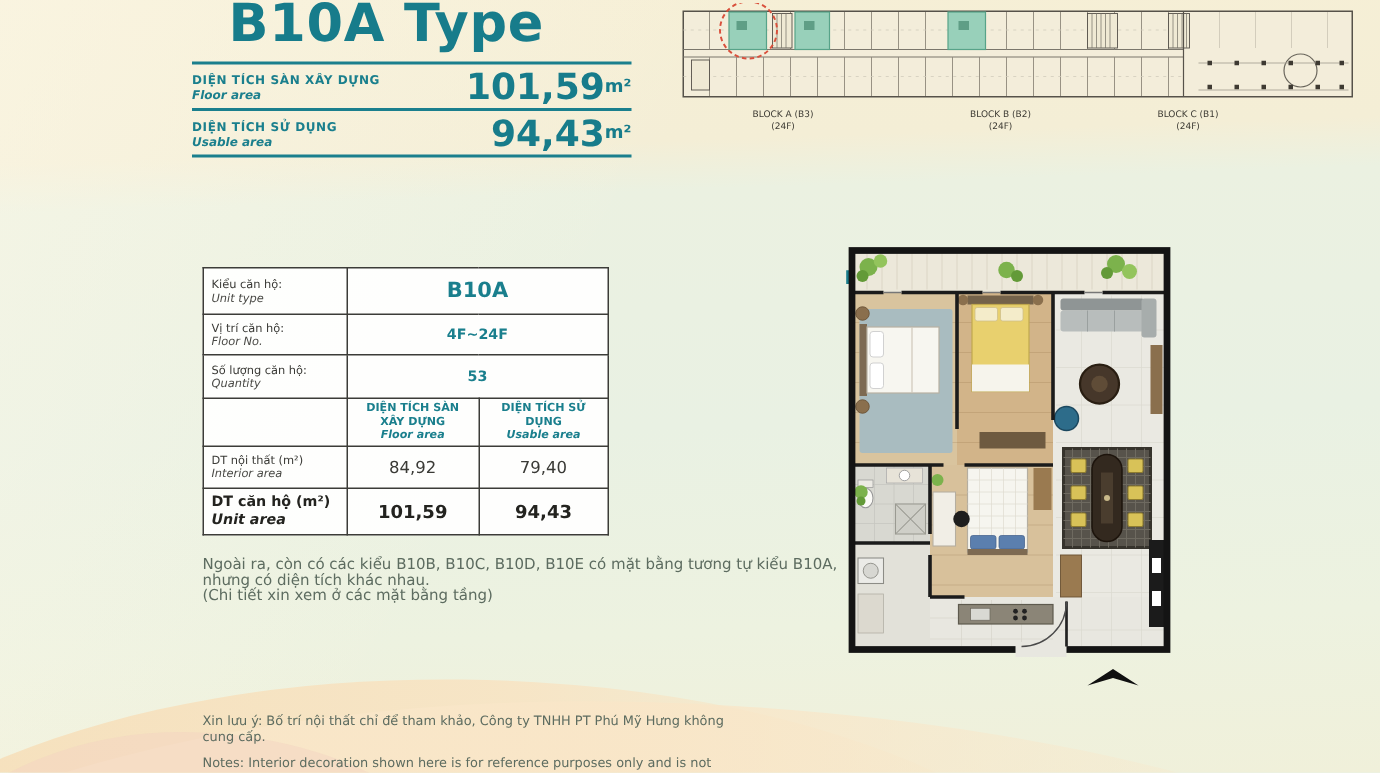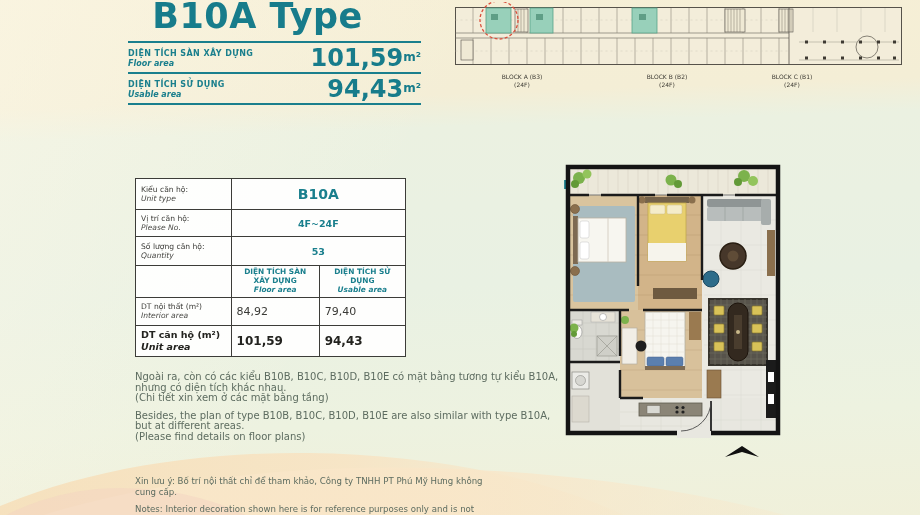--- a/index.html
+++ b/index.html
@@ -48,21 +48,21 @@
     background:rgba(255,255,255,.93);}
   .unit-table td,.unit-table th{border:1px solid #3c3c38;padding:2px 5px;vertical-align:middle;}
   .unit-table .lbl{width:98px;line-height:1.25;margin-top:16px;}
   .lbl .vi{display:block;font-size:7.6px;color:#3a3a36;}
   .lbl .en{display:block;font-size:7.6px;font-style:italic;color:#4a4a46;}
   .val{width:170px;text-align:center;color:#1a7f8d;font-weight:700;font-size:9.5px;}
   .val.big{font-size:14px;}
   .hdr th{text-align:center;line-height:1.2;font-weight:400;}
   .hdr .vi{display:block;font-size:7.4px;font-weight:700;color:#1a7f8d;}
   .hdr .en{display:block;font-size:7.4px;font-style:italic;font-weight:700;color:#1a7f8d;}
-  .num{font-size:11px;color:#3a3a36;width:85px;margin-left:42px;}
+  .num{text-align:center;font-size:11px;color:#3a3a36;width:85px;margin-left:42px;}
   .total .num{font-weight:700;font-size:12px;color:#23231f;}
   .total .vi{font-weight:700;font-size:9.5px;color:#23231f;}
   .total .en{font-weight:700;font-size:9.5px;color:#23231f;}
   .r-info1 td{height:26px;} .r-info2 td{height:22px;} .r-info3 td{height:24px;}
   .r-area td{height:23px;} .total td{height:26px;}
 
   
   .notes-1{left:135px;top:372px;width:360px;color:#5d6c60;font-size:10px;}
   .notes-2{left:135px;top:476px;width:360px;color:#5d6c60;font-size:8.6px;}
   .notes-1 p,.notes-2 p{margin:0;white-space:pre;line-height:10.6px;}
@@ -164,21 +164,21 @@
       <tr class="r-info1">
     <td class="lbl">
       <span class="vi">Kiểu căn hộ:</span>
       <span class="en">Unit type</span>
     </td>
     <td class="val big" colspan="2">B10A</td>
   </tr>
   <tr class="r-info2">
     <td class="lbl">
       <span class="vi">Vị trí căn hộ:</span>
-      <span class="en">Please No.</span>
+      <span class="en">Floor No.</span>
     </td>
     <td class="val" colspan="2">4F~24F</td>
   </tr>
   <tr class="r-info3">
     <td class="lbl">
       <span class="vi">Số lượng căn hộ:</span>
       <span class="en">Quantity</span>
     </td>
     <td class="val" colspan="2">53</td>
   </tr>
@@ -209,23 +209,20 @@
     <td class="num">101,59</td>
     <td class="num">94,43</td>
   </tr>
 </tbody>
   </table>
 
 <div class="layer notes-1">
   <p class="p-vi">Ngoài ra, còn có các kiểu B10B, B10C, B10D, B10E có mặt bằng tương tự kiểu B10A,
 nhưng có diện tích khác nhau.
 (Chi tiết xin xem ở các mặt bằng tầng)</p>
-  <p class="p-en">Besides, the plan of type B10B, B10C, B10D, B10E are also similar with type B10A,
-but at different areas.
-(Please find details on floor plans)</p>
 </div>
 <div class="layer notes-2">
   <p class="p-vi">Xin lưu ý: Bố trí nội thất chỉ để tham khảo, Công ty TNHH PT Phú Mỹ Hưng không
 cung cấp.</p>
   <p class="p-en">Notes: Interior decoration shown here is for reference purposes only and is not</p>
 </div>
 
 <div class="layer plan-label">B10A Type (A3.08)</div>
 
 <div class="layer floor-plan">

